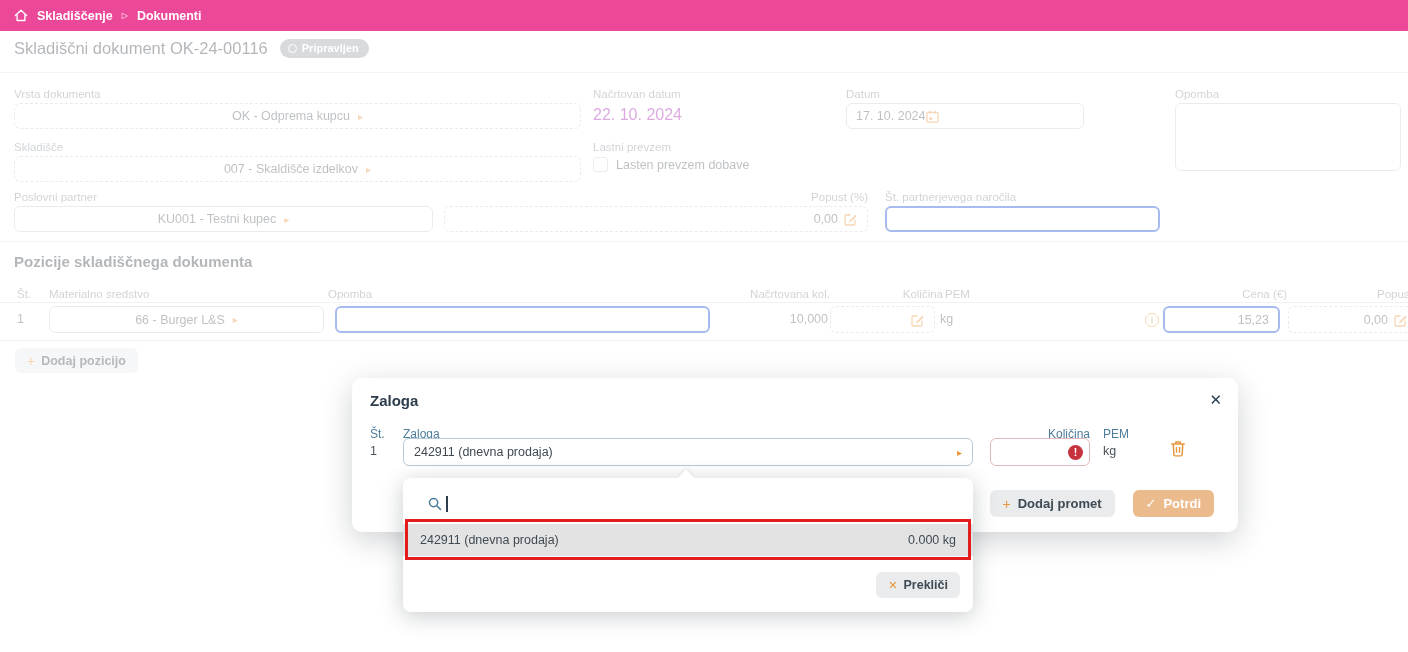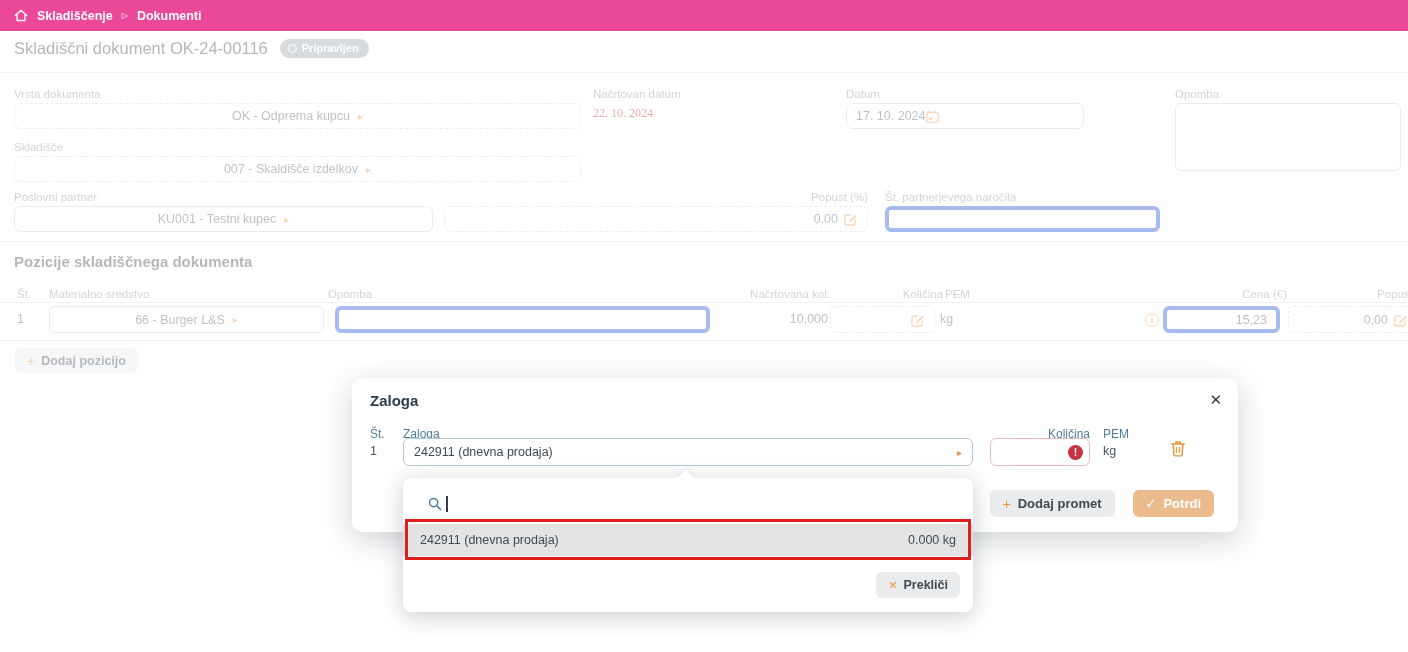--- a/index.html
+++ b/index.html
@@ -28,23 +28,23 @@
   .divider{position:absolute;left:0;width:1408px;border-top:1px solid #dfe3e6;}
   .f{position:absolute;}
   .flabel{font-size:11.5px;color:#868e96;margin-bottom:3px;white-space:nowrap;}
   .fsel,.finput{
     height:26px;border:1px solid #c6ccd2;border-radius:6px;background:transparent;
     display:flex;align-items:center;padding:0 9px;box-sizing:border-box;
     font-size:12.5px;color:#555d64;justify-content:center;white-space:nowrap;
   }
   .dashed{border-style:dashed;}
   .arr{color:#e8953c;font-size:10px;margin-left:8px;}
-  .ftext{font-size:12px;color:#b91c1c;padding-top:3px;font-family:Liberation Serif, serif;}
+  .ftext{font-size:16px;color:#a21caf;padding-top:3px;}
   input.raw{
-    width:100%;height:26px;border:4px solid #1d4ed8;border-radius:6px;background:transparent;
+    width:100%;height:26px;border:2px solid #1d4ed8;border-radius:6px;background:transparent;
     padding:0 9px;box-sizing:border-box;font-size:12.5px;color:#555d64;outline:none;
     font-family:"Liberation Sans","DejaVu Sans",sans-serif;
   }
   textarea.raw{
     width:100%;height:68px;border:1px solid #c6ccd2;border-radius:6px;background:transparent;
     box-sizing:border-box;resize:none;outline:none;
   }
   .cbrow{display:flex;align-items:center;gap:8px;margin-top:4px;}
   .cbox{width:15px;height:15px;border:1.5px solid #c6ccd2;border-radius:3px;background:#fff;box-sizing:border-box;}
   .cblabel{font-size:12.5px;color:#555d64;}
@@ -185,20 +185,27 @@
     <textarea class="raw" style=""></textarea>
   </div>
 
   <div class="f" style="left:14px;top:110px;width:567px">
     <div class="flabel">Skladišče</div>
     <div class="fsel dashed">
       <span>007 - Skaldišče izdelkov</span>
       <span class="arr">▸</span>
     </div>
   </div>
+  <div class="f" style="left:593px;top:110px">
+    <div class="flabel">Lastni prevzem</div>
+    <div class="cbrow">
+      <span class="cbox"></span>
+      <span class="cblabel">Lasten prevzem dobave</span>
+    </div>
+  </div>
 
   <div class="f" style="left:14px;top:160px;width:419px">
     <div class="flabel">Poslovni partner</div>
     <div class="fsel">
       <span>KU001 - Testni kupec</span>
       <span class="arr">▸</span>
     </div>
   </div>
   <div class="f" style="left:444px;top:160px;width:424px">
     <div class="flabel" style="text-align:right">Popust (%)</div>

